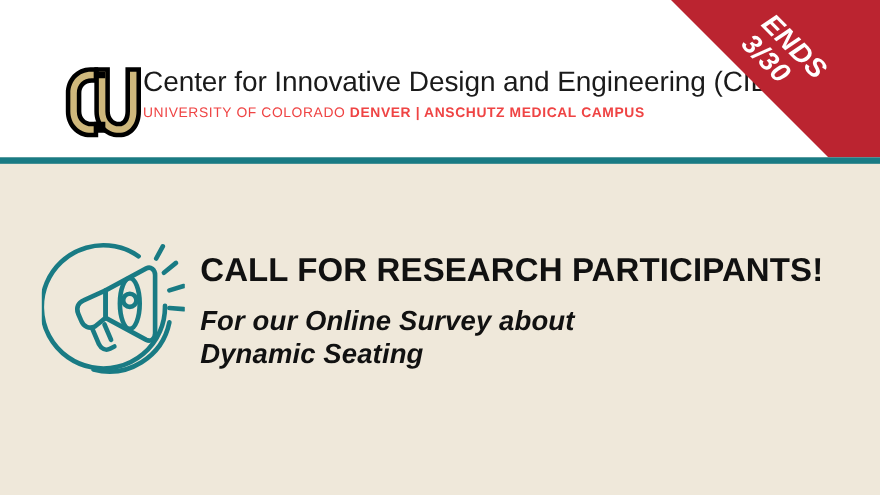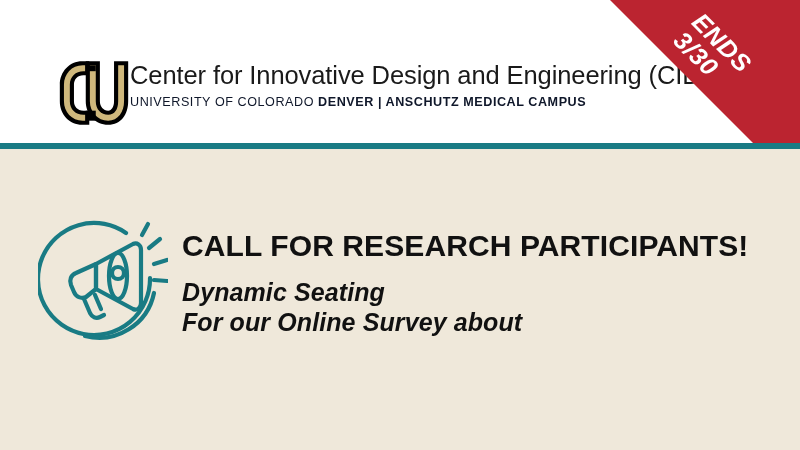--- a/index.html
+++ b/index.html
@@ -49,21 +49,21 @@
     line-height: 30px;
     color: #1a1a1a;
     letter-spacing: -0.1px;
     white-space: nowrap;
     font-weight: 400;
   }
   .org-sub {
     margin-top: 5px;
     font-size: 12.6px;
     line-height: 15px;
-    color: #0f172a;
+    color: #ef4444;
     letter-spacing: 0.55px;
     white-space: nowrap;
   }
   .org-sub .light { font-weight: 400; }
   .org-sub .bold  { font-weight: 700; }
 
   
   .ribbon {
     position: absolute;
     right: 0;
@@ -233,20 +233,20 @@
           <path d="M116 47 L129 43"></path>
           <path d="M116 63 L129 64"></path>
           <path d="M104 18 L110 7"></path>
         </g>
       </svg>
     </div>
 
     <div class="copy">
       <div class="headline">CALL FOR RESEARCH PARTICIPANTS!</div>
       <div class="subhead">
+        <div class="subhead-line">For our Online Survey about</div>
         <div class="subhead-line">Dynamic Seating</div>
-        <div class="subhead-line">For our Online Survey about</div>
       </div>
     </div>
 
   </div>
 
 </div>
 
 </body></html>

